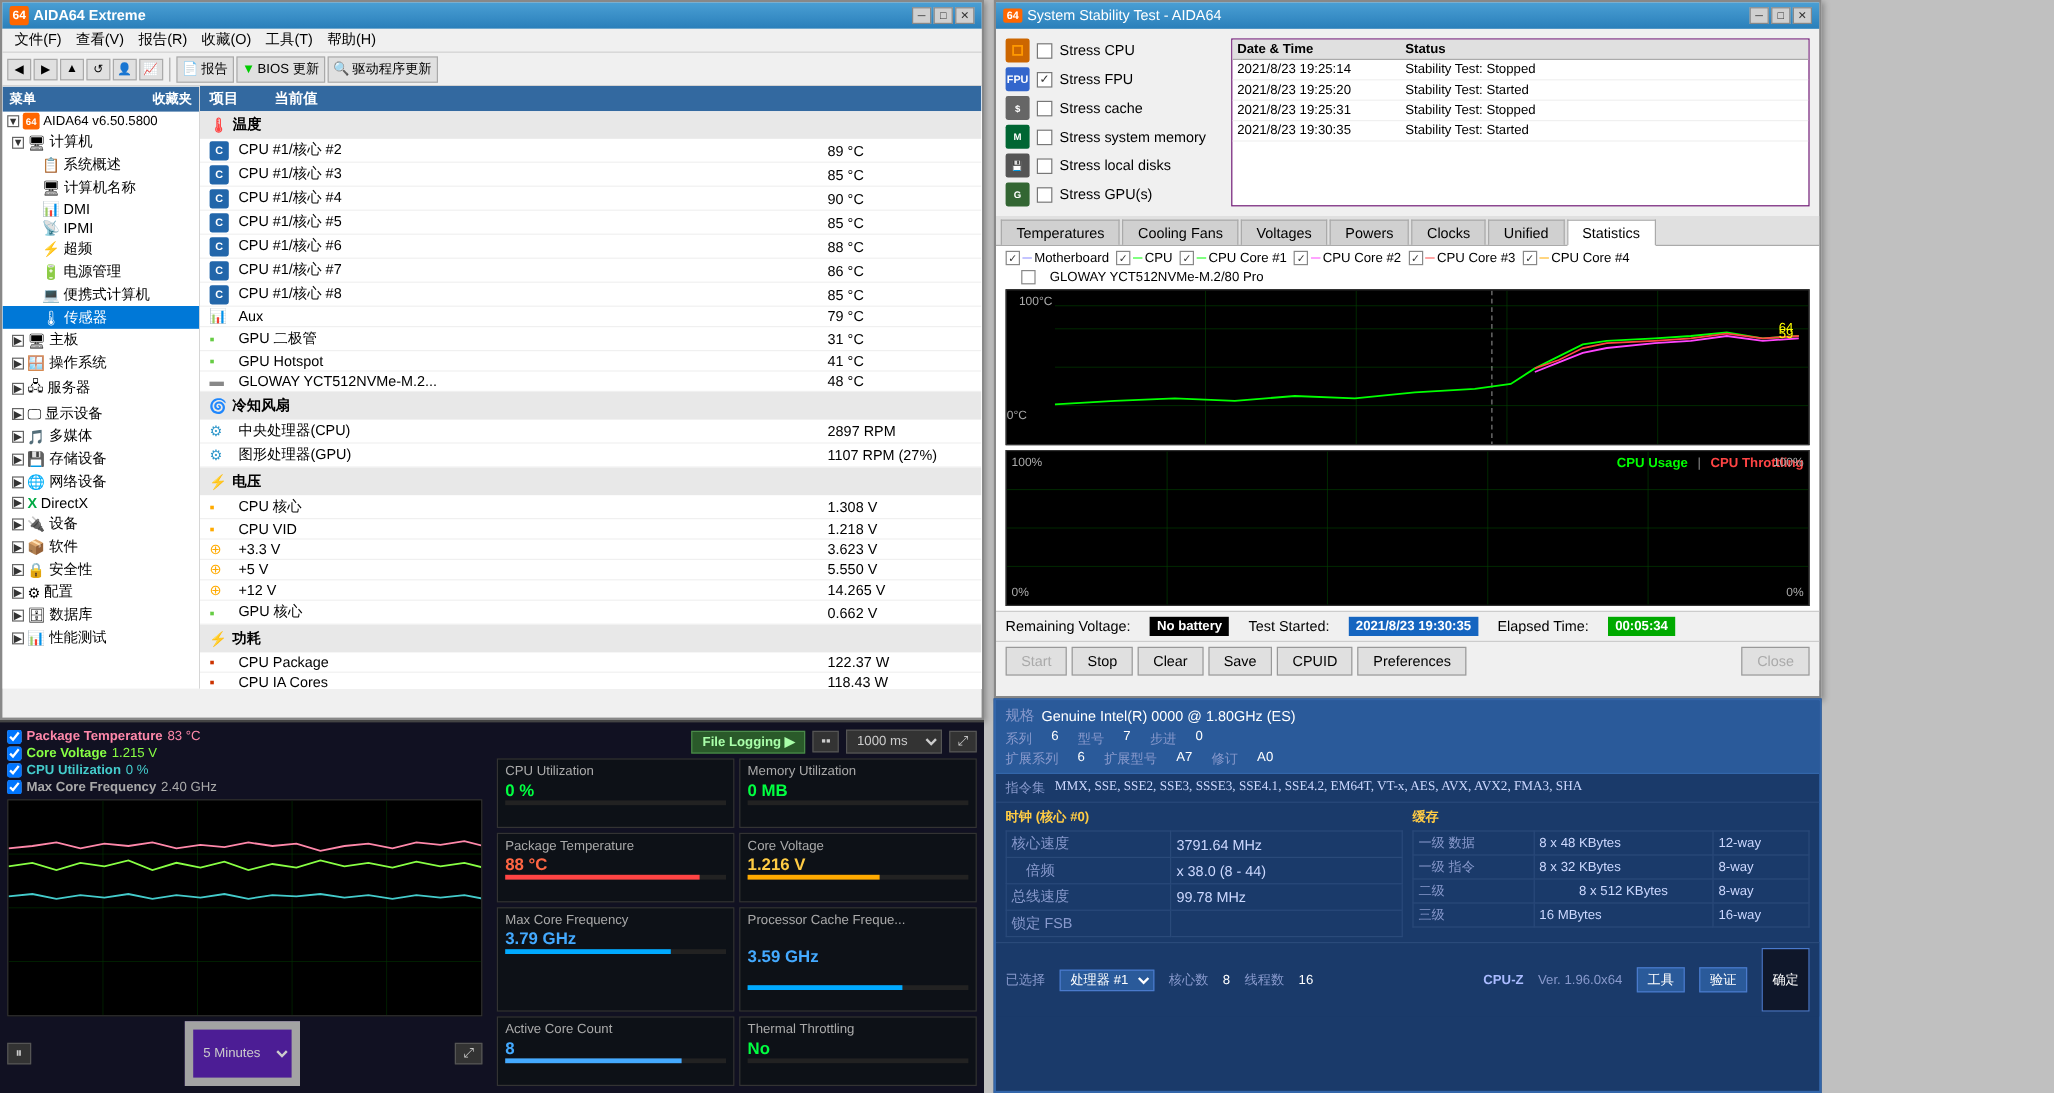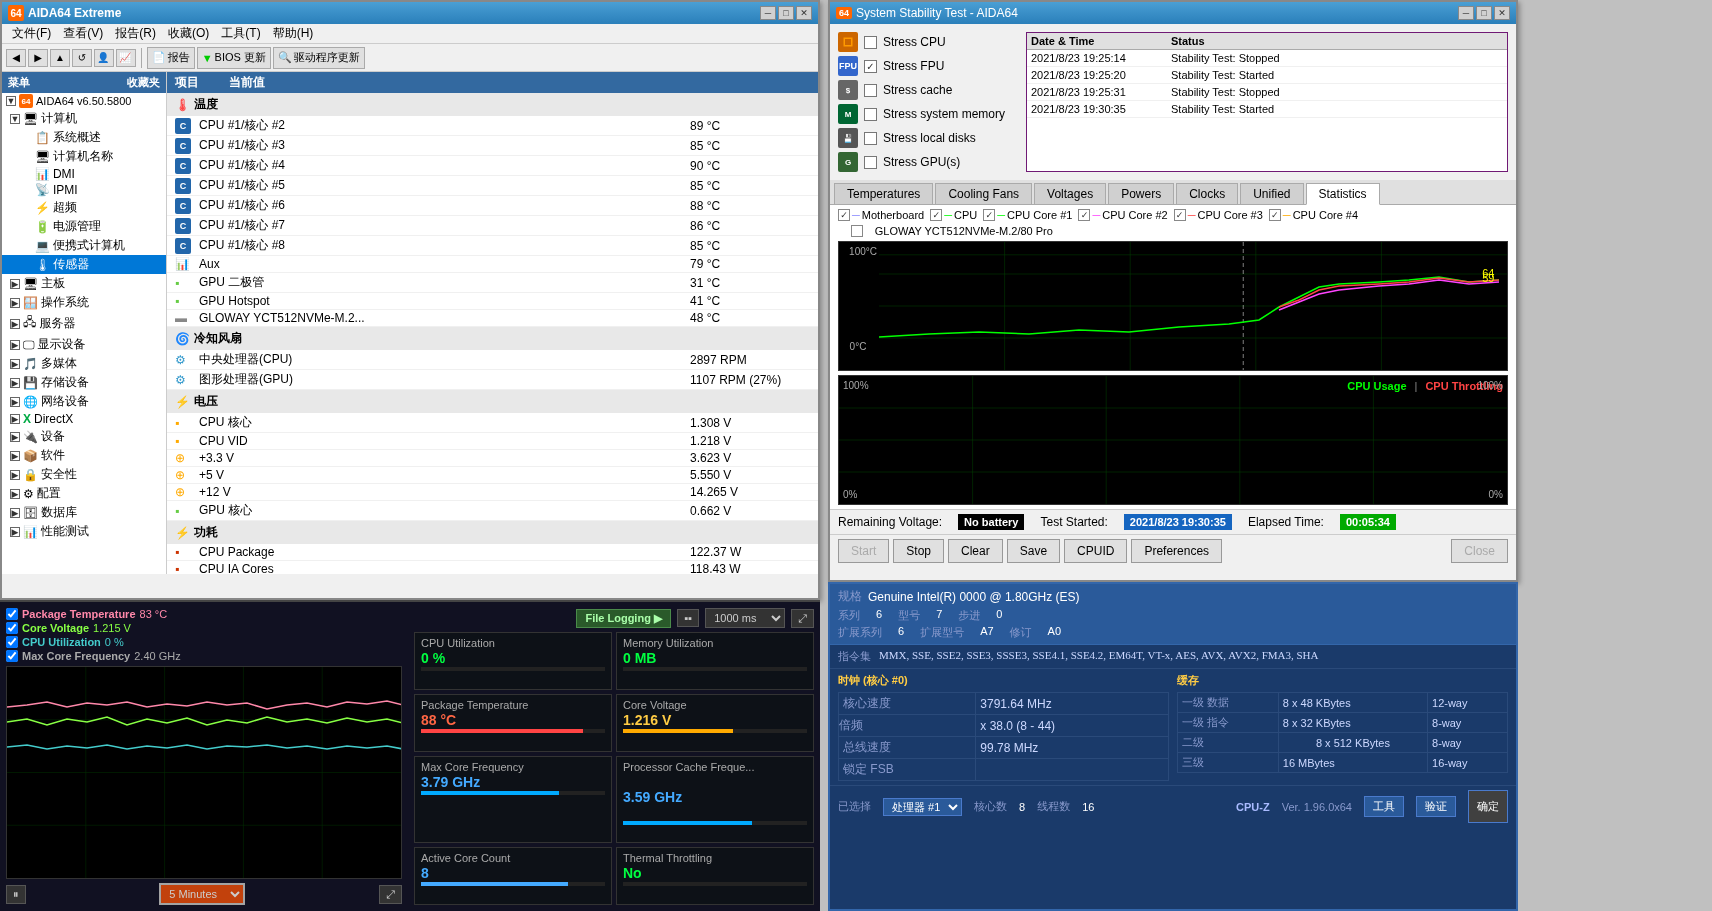--- a/index.html
+++ b/index.html
@@ -708,21 +708,21 @@
         <polyline points="0,40 20,38 40,35 60,40 80,36 100,38 120,35 140,40 160,37 180,39 200,35 220,38 240,36 260,42 280,38 300,36 320,40 340,35 360,37 380,34 396,38" stroke="#ff88aa" stroke-width="1.5" fill="none"></polyline>
 
         <polyline points="0,55 20,52 40,58 60,52 80,55 100,50 120,58 140,52 160,56 180,51 200,58 220,53 240,56 260,50 280,55 300,52 320,56 340,51 360,55 380,52 396,56" stroke="#88ff44" stroke-width="1.5" fill="none"></polyline>
 
         <polyline points="0,80 20,78 40,82 60,79 80,81 100,78 120,82 140,79 160,81 180,78 200,82 220,79 240,80 260,78 280,81 300,79 320,82 340,79 360,81 380,79 396,82" stroke="#44cccc" stroke-width="1.5" fill="none"></polyline>
       </svg>
     </div>
 
     <div style="display:flex;align-items:center;justify-content:space-between;" data-name="graph-controls-bar">
       <button style="background:#333;border:1px solid #555;color:#ccc;padding:2px 6px;cursor:pointer;font-size:11px;" data-name="pause-button">⏸</button>
-      <select style="background:#c2410c;border:2px solid #a3a3a3;color:#ccc;padding:2px 4px;font-size:11px;" data-name="time-range-select">
+      <select style="background:#4c1d95;border:7px solid #a3a3a3;color:#ccc;padding:13px 4px;font-size:11px;" data-name="time-range-select">
         <option>1 Minute</option>
         <option>2 Minutes</option>
         <option selected="">5 Minutes</option>
         <option>10 Minutes</option>
         <option>30 Minutes</option>
       </select>
       <button style="background:#333;border:1px solid #555;color:#ccc;padding:2px 6px;cursor:pointer;font-size:11px;" data-name="expand-graph-button">⤢</button>
     </div>
   </div>
 
@@ -932,21 +932,21 @@
       </div>
     </div>
     <div style="display:flex;align-items:center;gap:2px;font-size:11px;margin-bottom:4px;padding-left:13px;" data-name="legend-gloway">
       <div class="legend-cb" data-name="legend-cb-gloway"></div>
       <span style="color:#fff;" data-name="legend-swatch-gloway">─</span>
       <span data-name="legend-label-gloway">GLOWAY YCT512NVMe-M.2/80 Pro</span>
     </div>
 
     <div class="temp-chart" data-name="temp-chart" style="height:130px;margin-bottom:4px;">
       <div style="position:absolute;left:0;top:4px;font-size:10px;color:#aaa;text-align:right;width:38px;" data-name="chart-y-max">100°C</div>
-      <div style="position:absolute;left:0;bottom:18px;font-size:10px;color:#aaa;text-align:center;width:38px;" data-name="chart-y-min">0°C</div>
+      <div style="position:absolute;left:0;bottom:18px;font-size:10px;color:#aaa;text-align:left;width:38px;" data-name="chart-y-min">0°C</div>
       <svg width="100%" height="100%" style="position:absolute;left:40px;right:0;top:0;bottom:0;width:calc(100% - 40px);" data-name="temp-chart-svg">
 
         <line x1="0" y1="10%" x2="100%" y2="10%" stroke="#004400" stroke-width="0.5"></line>
         <line x1="0" y1="25%" x2="100%" y2="25%" stroke="#004400" stroke-width="0.5"></line>
         <line x1="0" y1="50%" x2="100%" y2="50%" stroke="#004400" stroke-width="0.5"></line>
         <line x1="0" y1="75%" x2="100%" y2="75%" stroke="#004400" stroke-width="0.5"></line>
         <line x1="20%" y1="0" x2="20%" y2="100%" stroke="#004400" stroke-width="0.5"></line>
         <line x1="40%" y1="0" x2="40%" y2="100%" stroke="#004400" stroke-width="0.5"></line>
         <line x1="60%" y1="0" x2="60%" y2="100%" stroke="#004400" stroke-width="0.5"></line>
         <line x1="80%" y1="0" x2="80%" y2="100%" stroke="#004400" stroke-width="0.5"></line>
@@ -1039,21 +1039,21 @@
 
     <div style="flex:1;" data-name="clock-section">
       <div style="color:#ffcc44;font-size:11px;font-weight:bold;margin-bottom:4px;" data-name="clock-section-label">时钟 (核心 #0)</div>
       <table style="width:100%;font-size:12px;color:#ccd8ff;border-collapse:collapse;" data-name="clock-table">
         <tbody>
             <tr data-name="table-row">
           <td style="color:#8899cc;padding:2px 4px;border:1px solid #2a4a7a;" data-name="core-speed-label">核心速度</td>
           <td style="padding:2px 4px;border:1px solid #2a4a7a;" data-name="core-speed-value">3791.64 MHz</td>
         </tr>
         <tr data-name="table-row">
-          <td style="color:#8899cc;padding:2px 0;border:1px solid #2a4a7a;" data-name="multiplier-label">倍频</td>
+          <td style="color:#8899cc;padding:2px 16px;border:1px solid #2a4a7a;" data-name="multiplier-label">倍频</td>
           <td style="padding:2px 4px;border:1px solid #2a4a7a;" data-name="multiplier-value">x 38.0 (8 - 44)</td>
         </tr>
         <tr data-name="table-row">
           <td style="color:#8899cc;padding:2px 4px;border:1px solid #2a4a7a;" data-name="bus-speed-label">总线速度</td>
           <td style="padding:2px 4px;border:1px solid #2a4a7a;" data-name="bus-speed-value">99.78 MHz</td>
         </tr>
         <tr data-name="table-row">
           <td style="color:#8899cc;padding:2px 4px;border:1px solid #2a4a7a;" data-name="fixed-label">锁定 FSB</td>
           <td style="padding:2px 4px;border:1px solid #2a4a7a;" data-name="fixed-value"></td>
         </tr>
@@ -1097,15 +1097,15 @@
     </select>
     <span style="color:#8899cc;font-size:11px;" data-name="core-count-label">核心数</span>
     <span style="color:white;font-size:11px;" data-name="core-count-value">8</span>
     <span style="color:#8899cc;font-size:11px;" data-name="thread-count-label">线程数</span>
     <span style="color:white;font-size:11px;" data-name="thread-count-value">16</span>
     <span style="flex:1;"></span>
     <span style="color:#aabbff;font-size:11px;font-weight:bold;" data-name="cpuz-brand">CPU-Z</span>
     <span style="color:#8899cc;font-size:11px;" data-name="cpuz-version">Ver. 1.96.0x64</span>
     <button style="background:#2a5a9a;border:1px solid #4a7acc;color:white;padding:2px 8px;cursor:pointer;font-size:11px;" data-name="tools-button">工具</button>
     <button style="background:#2a5a9a;border:1px solid #4a7acc;color:white;padding:2px 8px;cursor:pointer;font-size:11px;" data-name="validate-button">验证</button>
-    <button style="background:#404040;border:1px solid #4a7acc;color:white;padding:8px 8px;cursor:pointer;font-size:11px;" data-name="ok-button">确定</button>
+    <button style="background:#0f172a;border:1px solid #4a7acc;color:white;padding:18px 8px;cursor:pointer;font-size:11px;" data-name="ok-button">确定</button>
   </div>
 </div>
 
 </body></html>

